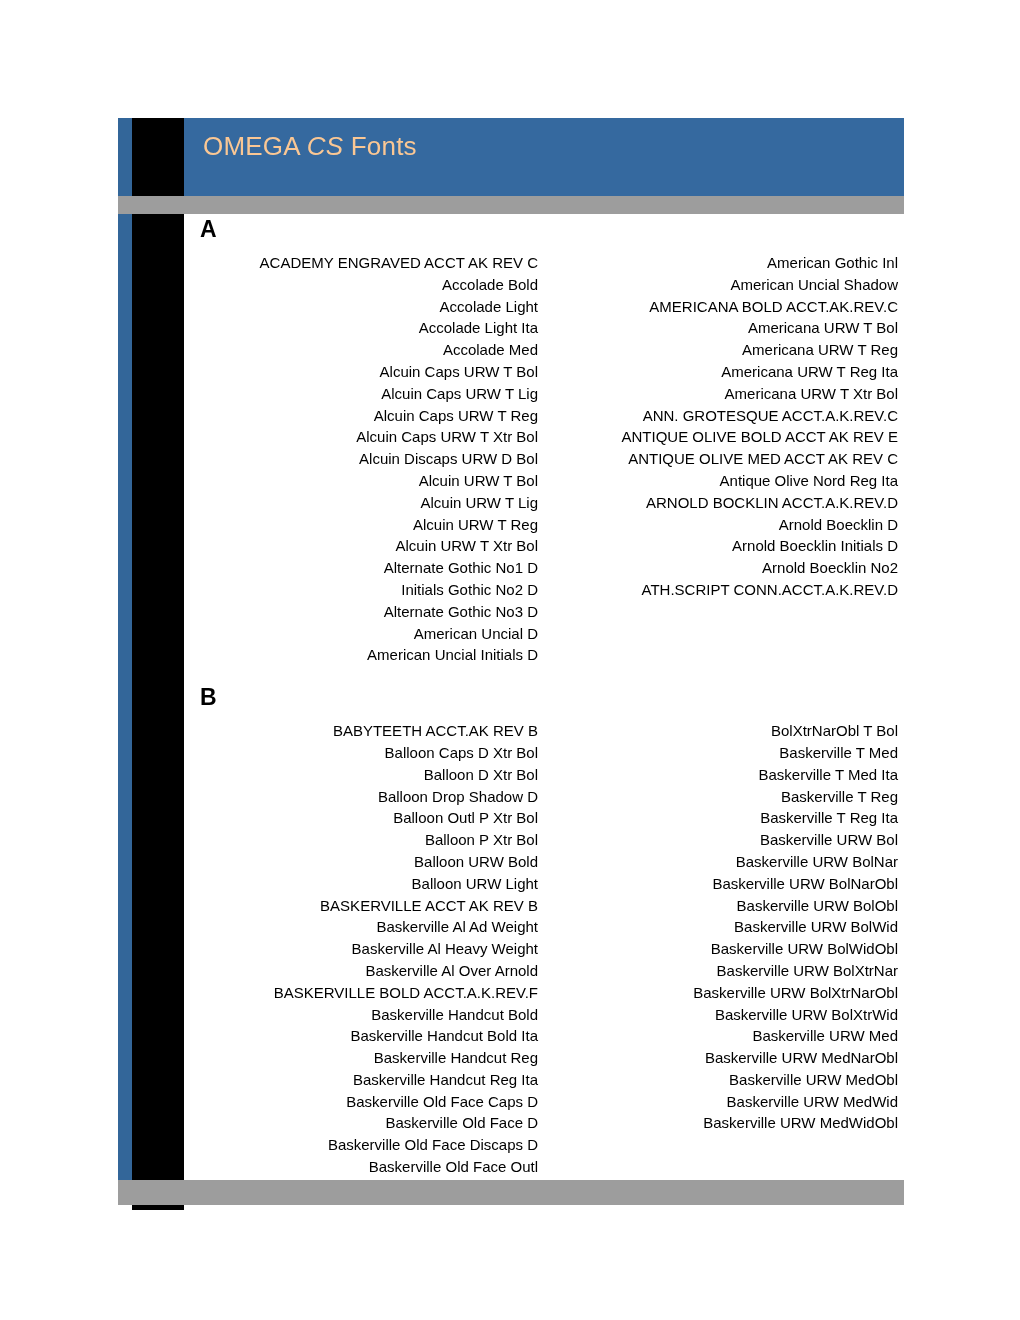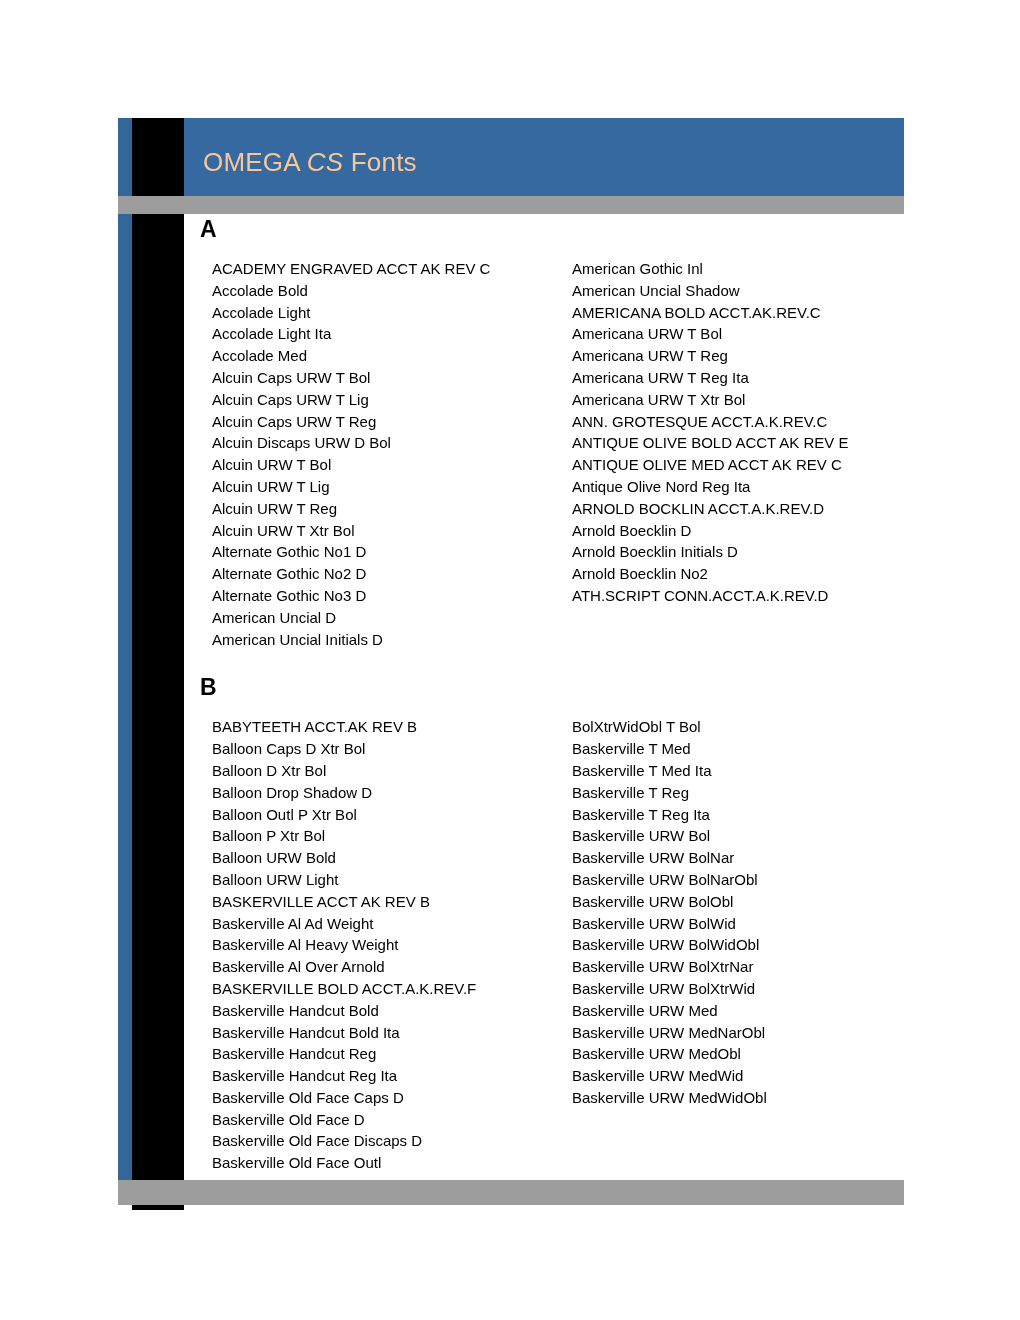--- a/index.html
+++ b/index.html
@@ -54,21 +54,21 @@
     position: absolute;
     left: 118px;
     top: 118px;
     width: 14px;
     height: 78px;
     background: #336699;
   }
   .header-title {
     position: absolute;
     left: 203px;
-    top: 146px;
+    top: 130px;
     font-size: 26px;
     line-height: 32px;
     color: #fac794;
     white-space: nowrap;
     letter-spacing: 0.2px;
   }
   .header-title .italic-part {
     font-style: italic;
   }
 
@@ -114,22 +114,23 @@
     display: flex;
     flex-direction: row;
     align-items: flex-start;
   }
   .font-column {
     width: 360px;
     flex: 0 0 360px;
   }
   .font-column ul {
     list-style: none;
-    margin: 12px;
+    margin: 6px;
     padding: 0;
+    text-align: right;
   }
   .font-entry {
     font-size: 15px;
     line-height: 21.8px;
     color: #000000;
     white-space: nowrap;
     padding-left: 16px;
   }
   .col-left .font-entry { padding-left: 16px; }
   .col-right .font-entry { padding-left: 16px; }
@@ -159,27 +160,28 @@
             <div class="font-column col-left">
               <ul>
                 <li class="font-entry">ACADEMY ENGRAVED ACCT AK REV C</li>
                 <li class="font-entry">Accolade Bold</li>
                 <li class="font-entry">Accolade Light</li>
                 <li class="font-entry">Accolade Light Ita</li>
                 <li class="font-entry">Accolade Med</li>
                 <li class="font-entry">Alcuin Caps URW T Bol</li>
                 <li class="font-entry">Alcuin Caps URW T Lig</li>
                 <li class="font-entry">Alcuin Caps URW T Reg</li>
+                <li class="font-entry">Alcuin Caps URW T Xtr Bol</li>
                 <li class="font-entry">Alcuin Discaps URW D Bol</li>
                 <li class="font-entry">Alcuin URW T Bol</li>
                 <li class="font-entry">Alcuin URW T Lig</li>
                 <li class="font-entry">Alcuin URW T Reg</li>
                 <li class="font-entry">Alcuin URW T Xtr Bol</li>
                 <li class="font-entry">Alternate Gothic No1 D</li>
-                <li class="font-entry">Alternate Gothic No2 D</li>
+                <li class="font-entry">Initials Gothic No2 D</li>
                 <li class="font-entry">Alternate Gothic No3 D</li>
                 <li class="font-entry">American Uncial D</li>
                 <li class="font-entry">American Uncial Initials D</li>
               </ul>
             </div>
             <div class="font-column col-right">
               <ul>
                 <li class="font-entry">American Gothic Inl</li>
                 <li class="font-entry">American Uncial Shadow</li>
                 <li class="font-entry">AMERICANA BOLD ACCT.AK.REV.C</li>
@@ -223,32 +225,33 @@
                 <li class="font-entry">Baskerville Handcut Reg</li>
                 <li class="font-entry">Baskerville Handcut Reg Ita</li>
                 <li class="font-entry">Baskerville Old Face Caps D</li>
                 <li class="font-entry">Baskerville Old Face D</li>
                 <li class="font-entry">Baskerville Old Face Discaps D</li>
                 <li class="font-entry">Baskerville Old Face Outl</li>
               </ul>
             </div>
             <div class="font-column col-right">
               <ul>
-                <li class="font-entry">BolXtrWidObl T Bol</li>
+                <li class="font-entry">BolXtrNarObl T Bol</li>
                 <li class="font-entry">Baskerville T Med</li>
                 <li class="font-entry">Baskerville T Med Ita</li>
                 <li class="font-entry">Baskerville T Reg</li>
                 <li class="font-entry">Baskerville T Reg Ita</li>
                 <li class="font-entry">Baskerville URW Bol</li>
                 <li class="font-entry">Baskerville URW BolNar</li>
                 <li class="font-entry">Baskerville URW BolNarObl</li>
                 <li class="font-entry">Baskerville URW BolObl</li>
                 <li class="font-entry">Baskerville URW BolWid</li>
                 <li class="font-entry">Baskerville URW BolWidObl</li>
                 <li class="font-entry">Baskerville URW BolXtrNar</li>
+                <li class="font-entry">Baskerville URW BolXtrNarObl</li>
                 <li class="font-entry">Baskerville URW BolXtrWid</li>
                 <li class="font-entry">Baskerville URW Med</li>
                 <li class="font-entry">Baskerville URW MedNarObl</li>
                 <li class="font-entry">Baskerville URW MedObl</li>
                 <li class="font-entry">Baskerville URW MedWid</li>
                 <li class="font-entry">Baskerville URW MedWidObl</li>
               </ul>
             </div>
           </div>
         </div>

